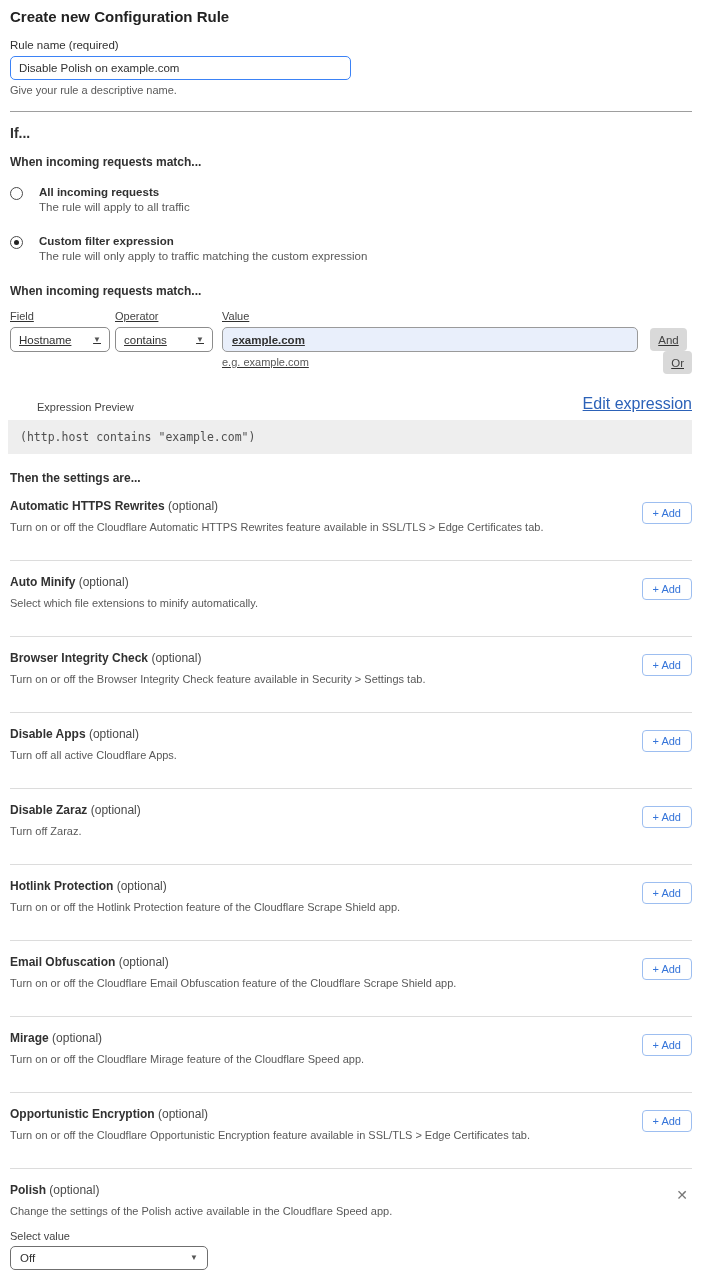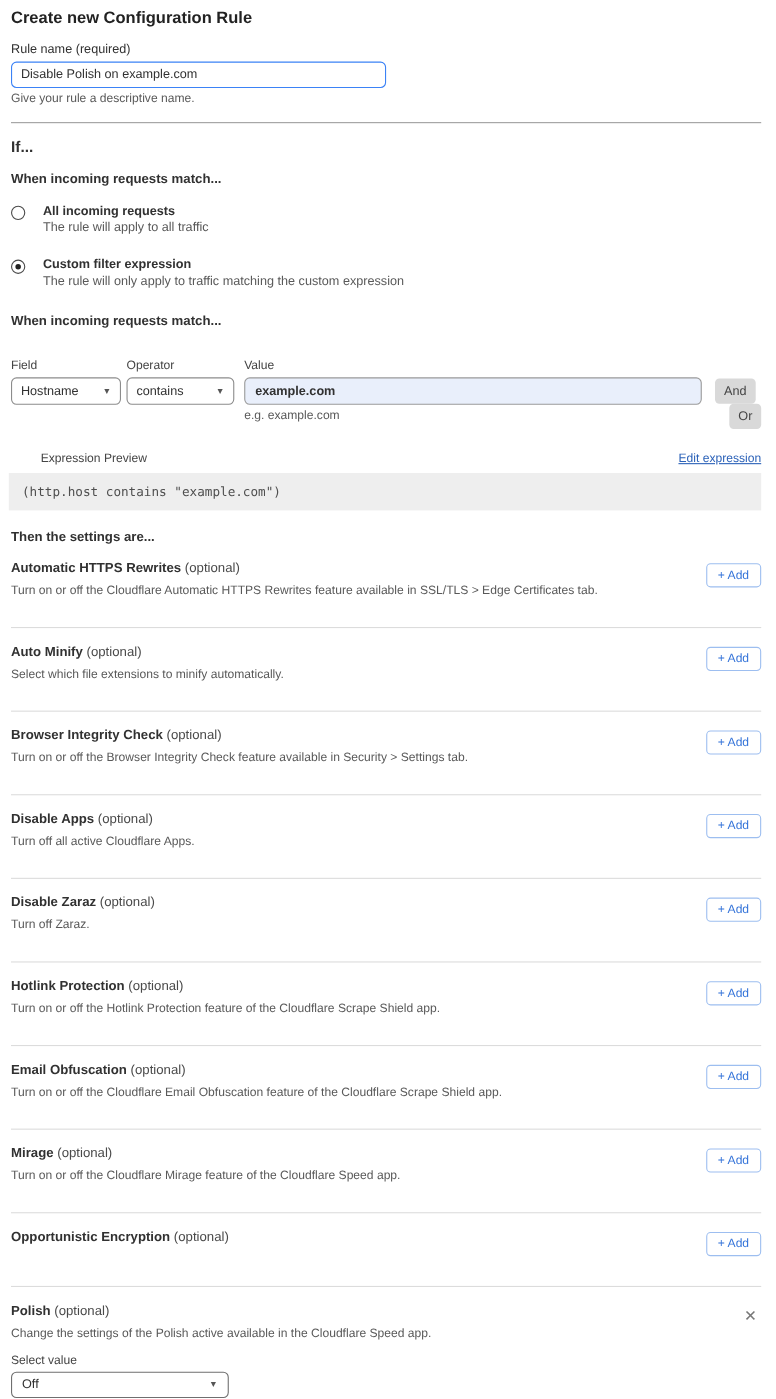--- a/index.html
+++ b/index.html
@@ -37,21 +37,21 @@
   }
   .radio-circle.selected::after {
     content: ""; position: absolute; left: 2.5px; top: 2.5px;
     width: 5px; height: 5px; border-radius: 50%; background: #222;
   }
   .radio-text { margin-left: 16px; }
   .radio-label { font-size: 11.5px; font-weight: bold; color: #313131; }
   .radio-desc { font-size: 11.5px; color: #595959; margin-top: 3px; }
 
   .filter-heading { font-size: 12px; font-weight: bold; margin-top: 7px; }
-  .filter-row { display: flex; margin-top: 28px; }
+  .filter-row { display: flex; margin-top: 12px; text-decoration: underline; }
   .filter-col-label { font-size: 11px; color: #444; }
   .select-box {
     margin-top: 5px; height: 25px; border: 1px solid #8c8c8c; border-radius: 5px;
     background: #fff; display: flex; align-items: center; justify-content: space-between;
     padding: 0 8px; font-size: 11.5px; color: #313131; cursor: pointer;
   }
   .caret { font-size: 8px; color: #555; line-height: 1; }
   .col-field { width: 100px; }
   .col-operator { width: 98px; margin-left: 5px; }
   .col-value { flex: 1 1 auto; margin-left: 9px; }
@@ -65,21 +65,21 @@
   .gray-btn {
     height: 23px; background: #d9d9d9; border: none; border-radius: 4px;
     font-size: 11.5px; color: #444; padding: 0 8px; cursor: pointer;
     font-family: "Liberation Sans", "DejaVu Sans", sans-serif;
   }
   .gray-btn + .gray-btn { margin-left: 13px; }
 
   .expr-row { display: flex; justify-content: space-between; align-items: flex-end; margin-top: 21px; padding-left: 27px; }
   .expr-label { font-size: 11px; color: #444; }
   .expr-link {
-    font-size: 11px; color: #2c62b8; text-decoration: underline; cursor: pointer;
+    font-size: 16px; color: #2c62b8; text-decoration: underline; cursor: pointer;
   }
   .expr-box {
     margin-top: 7px; margin-left: -2px; margin-right: 0;
     background: #eeeeee; height: 34px; display: flex; align-items: center;
     padding: 0 12px;
   }
   .expr-code {
     font-family: "DejaVu Sans Mono", "Liberation Mono", monospace;
     font-size: 11.5px; color: #4f4f4f;
   }
@@ -244,20 +244,21 @@
     <div>
       <div class="setting-title"><span>Mirage</span> <span class="optional">(optional)</span></div>
       <div class="setting-desc">Turn on or off the Cloudflare Mirage feature of the Cloudflare Speed app.</div>
     </div>
     <button class="add-btn">+ Add</button>
   </div>
 
   <div class="setting-row">
     <div>
       <div class="setting-title"><span>Opportunistic Encryption</span> <span class="optional">(optional)</span></div>
+      <div class="setting-desc">Turn on or off the Cloudflare Opportunistic Encryption feature available in SSL/TLS &gt; Edge Certificates tab.</div>
     </div>
     <button class="add-btn">+ Add</button>
   </div>
 
   <div class="setting-row last">
     <div class="polish-body">
       <div class="setting-title"><span>Polish</span> <span class="optional">(optional)</span></div>
       <div class="setting-desc">Change the settings of the Polish active available in the Cloudflare Speed app.</div>
       <div class="select-value-label">Select value</div>
       <div class="polish-select">

